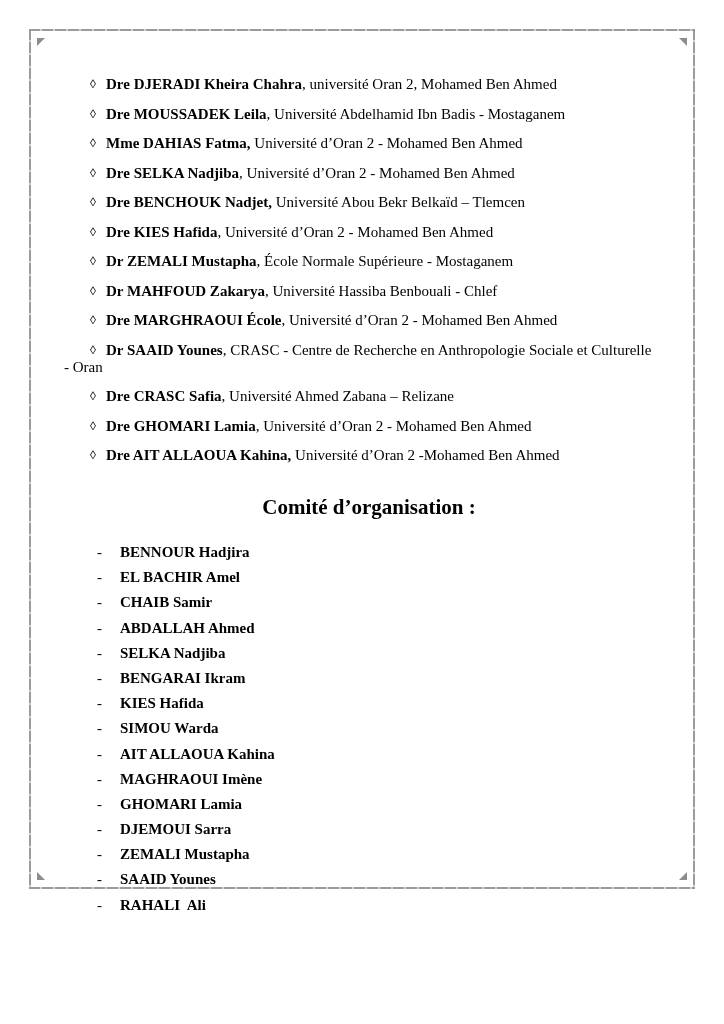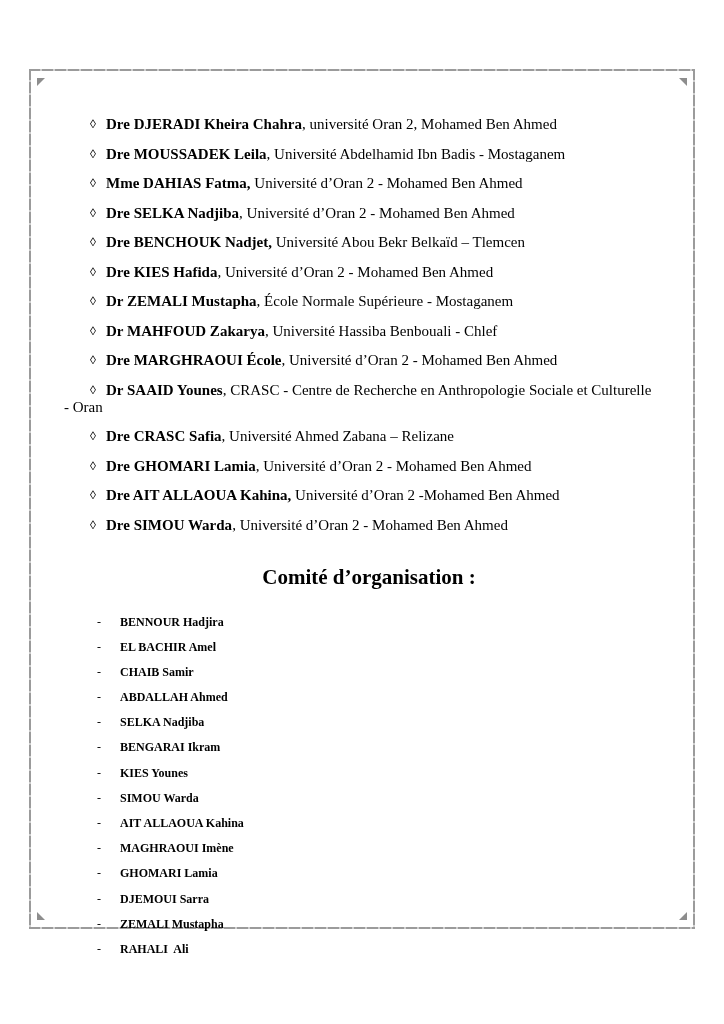--- a/index.html
+++ b/index.html
@@ -4,21 +4,20 @@
 <style>
   html, body { margin: 0; padding: 0; background: #ffffff; }
   .page {
     position: relative;
     width: 724px;
     height: 920px;
     background: #ffffff;
     overflow: hidden;
     font-family: "Liberation Serif", "DejaVu Serif", serif;
     color: #000000;
-    margin-top: 40px;
   }
 
   
   .bl { position: absolute; }
   .bl-h {
     height: 2px; left: 29px; right: 29px;
     background: repeating-linear-gradient(to right, #9b9b9b 0 11px, #cfcfcf 11px 13px);
   }
   .bl-v {
     width: 2px; top: 29px; bottom: 31px;
@@ -63,21 +62,21 @@
 
   .org-title {
     font-size: 21px;
     font-weight: bold;
     text-align: center;
     margin: 31px 0 24px 0;
   }
 
   .dash-list { padding-left: 33px; }
   .dash-list .o-item {
-    font-size: 12px;
+    font-size: 15px;
     line-height: 16px;
     margin-bottom: 9.2px;
     font-weight: bold;
   }
   .dash {
     display: inline-block;
     width: 23px;
     font-weight: normal;
   }
 </style>
@@ -120,51 +119,51 @@
 
         <li class="d-item"><span class="dmd">◊</span><b class="nm">Dr SAAID Younes</b><span class="rest">, CRASC - Centre de Recherche en Anthropologie Sociale et Culturelle
 - Oran</span></li>
 
         <li class="d-item"><span class="dmd">◊</span><b class="nm">Dre CRASC Safia</b><span class="rest">, Université Ahmed Zabana – Relizane</span></li>
 
         <li class="d-item"><span class="dmd">◊</span><b class="nm">Dre GHOMARI Lamia</b><span class="rest">, Université d’Oran 2 - Mohamed Ben Ahmed</span></li>
 
         <li class="d-item"><span class="dmd">◊</span><b class="nm">Dre AIT ALLAOUA Kahina,</b><span class="rest"> Université d’Oran 2 -Mohamed Ben Ahmed</span></li>
 
-        <li class="d-item"><span class="dmd">◊</span><b class="nm">Dre SIMOU Warda</b><span class="rest">, Université d’Oran 2 - Mohamed Ben Ahmed</span></li>
       </ul>
 
     <h2 class="org-title">Comité d’organisation :</h2>
 
     <ul class="dash-list">
 
         <li class="o-item"><span class="dash">-</span><b class="nm">BENNOUR Hadjira</b></li>
 
         <li class="o-item"><span class="dash">-</span><b class="nm">EL BACHIR Amel</b></li>
 
         <li class="o-item"><span class="dash">-</span><b class="nm">CHAIB Samir</b></li>
 
         <li class="o-item"><span class="dash">-</span><b class="nm">ABDALLAH Ahmed</b></li>
 
         <li class="o-item"><span class="dash">-</span><b class="nm">SELKA Nadjiba</b></li>
 
         <li class="o-item"><span class="dash">-</span><b class="nm">BENGARAI Ikram</b></li>
 
-        <li class="o-item"><span class="dash">-</span><b class="nm">KIES Younes</b></li>
+        <li class="o-item"><span class="dash">-</span><b class="nm">KIES Hafida</b></li>
 
         <li class="o-item"><span class="dash">-</span><b class="nm">SIMOU Warda</b></li>
 
         <li class="o-item"><span class="dash">-</span><b class="nm">AIT ALLAOUA Kahina</b></li>
 
         <li class="o-item"><span class="dash">-</span><b class="nm">MAGHRAOUI Imène</b></li>
 
         <li class="o-item"><span class="dash">-</span><b class="nm">GHOMARI Lamia</b></li>
 
         <li class="o-item"><span class="dash">-</span><b class="nm">DJEMOUI Sarra</b></li>
 
         <li class="o-item"><span class="dash">-</span><b class="nm">ZEMALI Mustapha</b></li>
 
+        <li class="o-item"><span class="dash">-</span><b class="nm">SAAID Younes</b></li>
 
         <li class="o-item"><span class="dash">-</span><b class="nm">RAHALI  Ali</b></li>
       </ul>
 
   </div>
 </div>
 
 </body></html>

